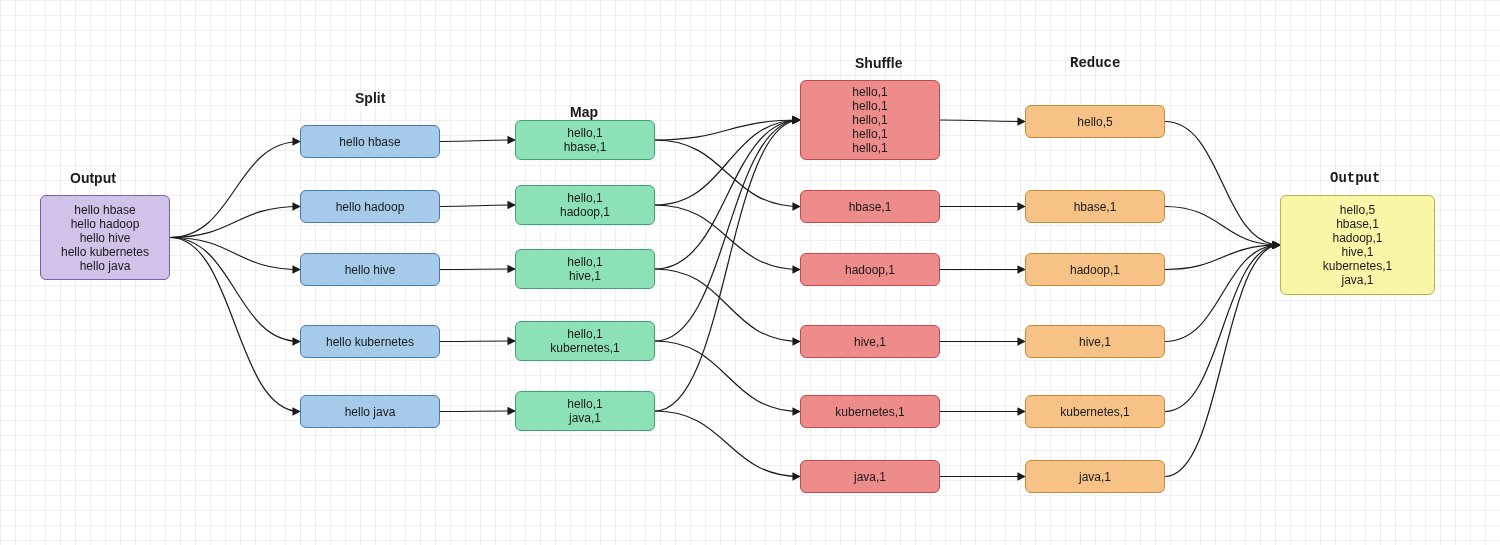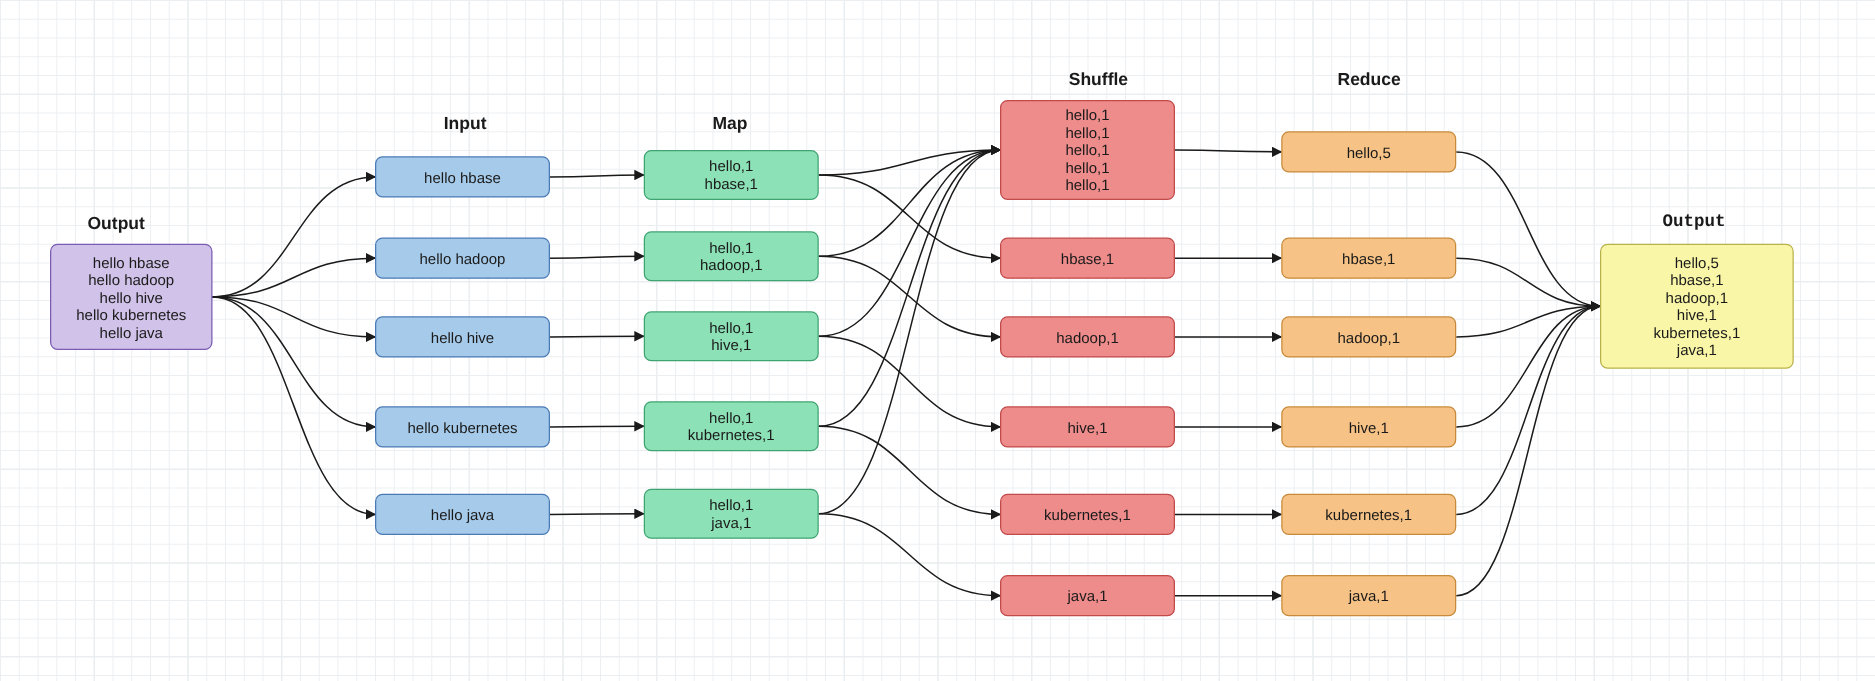--- a/index.html
+++ b/index.html
@@ -83,24 +83,24 @@
       <path d="M 1165 121.5 C 1222.5 121.5 1222.5 245 1280 245" marker-end="url(#arrow)"></path>
       <path d="M 1165 206.5 C 1222.5 206.5 1222.5 245 1280 245" marker-end="url(#arrow)"></path>
       <path d="M 1165 269.5 C 1222.5 269.5 1222.5 245 1280 245" marker-end="url(#arrow)"></path>
       <path d="M 1165 341.5 C 1222.5 341.5 1222.5 245 1280 245" marker-end="url(#arrow)"></path>
       <path d="M 1165 411.5 C 1222.5 411.5 1222.5 245 1280 245" marker-end="url(#arrow)"></path>
       <path d="M 1165 476.5 C 1222.5 476.5 1222.5 245 1280 245" marker-end="url(#arrow)"></path>
     </g>
 </svg>
 
 <div class="stage-label" style="left: 70px; top: 170px;">Output</div>
-<div class="stage-label" style="left: 355px; top: 90px;">Input</div>
-<div class="stage-label" style="left: 570px; top: 90px;">Map</div>
+<div class="stage-label" style="left: 355px; top: 90px;">Split</div>
+<div class="stage-label" style="left: 570px; top: 104px;">Map</div>
 <div class="stage-label" style="left: 855px; top: 55px;">Shuffle</div>
-<div class="stage-label" style="left: 1070px; top: 55px;">Reduce</div>
+<div class="stage-label" style="left: 1070px; top: 55px; font-family: Liberation Mono, monospace;">Reduce</div>
 <div class="stage-label" style="left: 1330px; top: 170px; font-family: Liberation Mono, monospace;">Output</div>
 <div class="box input-box" style="left: 40px; top: 195px; width: 130px; height: 85px;">hello hbase
 hello hadoop
 hello hive
 hello kubernetes
 hello java</div>
 <div class="box split-box" style="left: 300px; top: 125px; width: 140px; height: 33px;">hello hbase</div>
 <div class="box split-box" style="left: 300px; top: 190px; width: 140px; height: 33px;">hello hadoop</div>
 <div class="box split-box" style="left: 300px; top: 253px; width: 140px; height: 33px;">hello hive</div>
 <div class="box split-box" style="left: 300px; top: 325px; width: 140px; height: 33px;">hello kubernetes</div>

